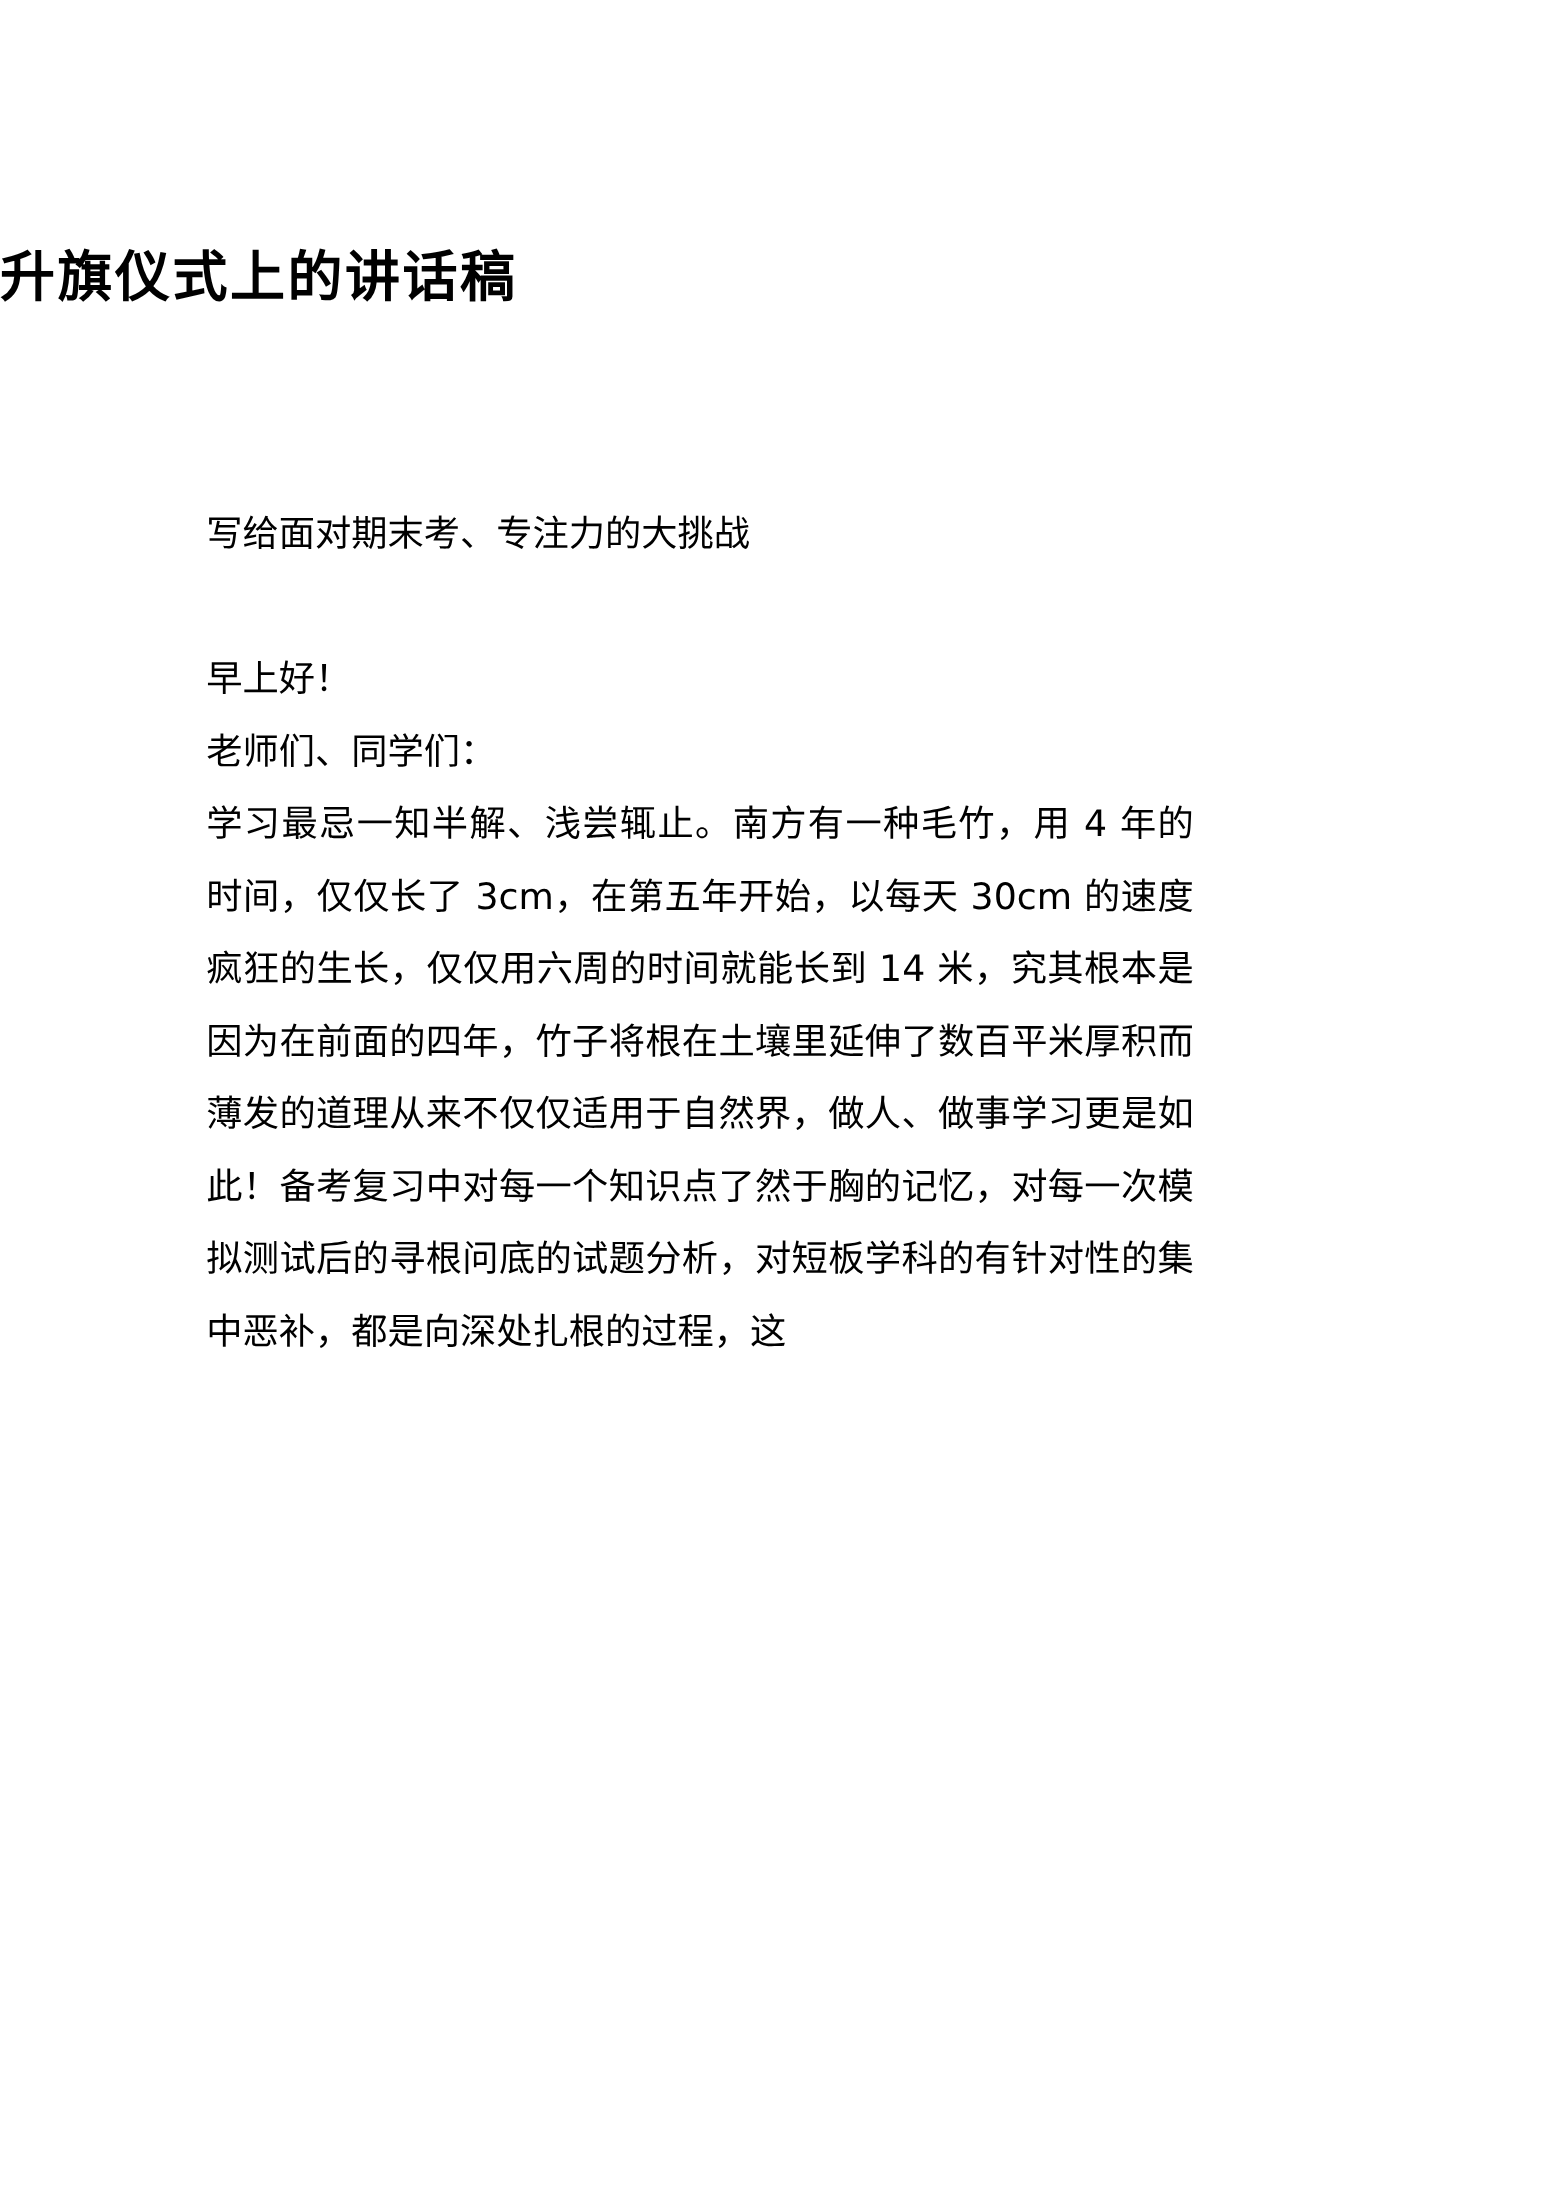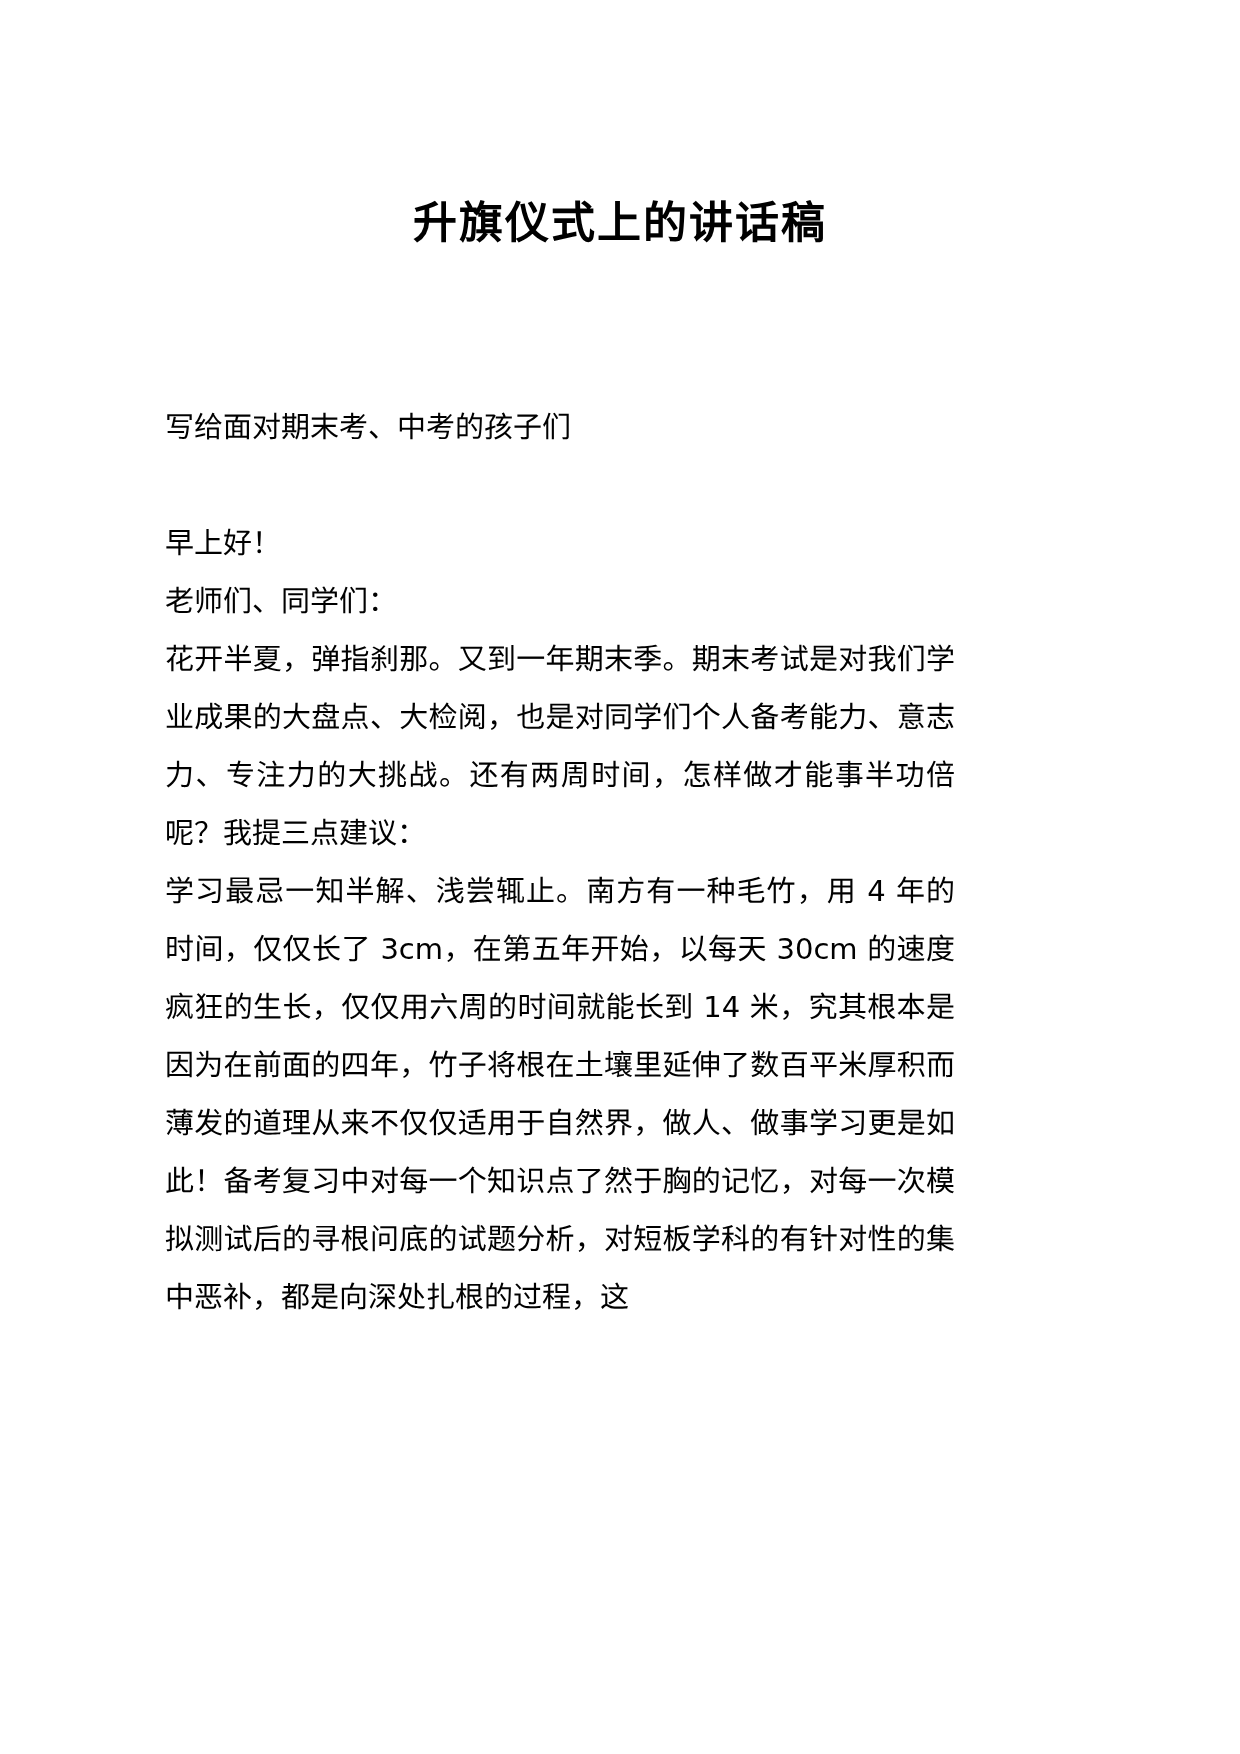--- a/index.html
+++ b/index.html
@@ -17,21 +17,21 @@
     box-sizing: border-box;
     font-family: "DejaVu Sans", "Liberation Sans", sans-serif;
     color: #000000;
     overflow: hidden;
   }
   .doc-title {
     position: absolute;
     top: 168px;
     left: 0;
     width: 100%;
-    text-align: center;
+    text-align: left;
     font-size: 44px;
     font-weight: 700;
     letter-spacing: 2px;
     line-height: 1.2;
     color: #000000;
   }
   .body-block {
     position: absolute;
     top: 398px;
     left: 165px;
@@ -51,25 +51,24 @@
 </style>
 </head>
 <body>
 
 <div class="page">
 
   <h1 class="doc-title">升旗仪式上的讲话稿</h1>
 
   <div class="body-block">
 
-    <p class="para spaced-below">写给面对期末考、中考的孩子们</p>
+    <p class="para spaced-below">写给面对期末考、专注力的大挑战</p>
 
     <p class="para">早上好！</p>
 
     <p class="para">老师们、同学们：</p>
 
-    <p class="para">花开半夏，弹指刹那。又到一年期末季。期末考试是对我们学业成果的大盘点、大检阅，也是对同学们个人备考能力、意志力、专注力的大挑战。还有两周时间，怎样做才能事半功倍呢？我提三点建议：</p>
 
 
     <p class="para">学习最忌一知半解、浅尝辄止。南方有一种毛竹，用 4 年的时间，仅仅长了 3cm，在第五年开始，以每天 30cm 的速度疯狂的生长，仅仅用六周的时间就能长到 14 米，究其根本是因为在前面的四年，竹子将根在土壤里延伸了数百平米厚积而薄发的道理从来不仅仅适用于自然界，做人、做事学习更是如此！备考复习中对每一个知识点了然于胸的记忆，对每一次模拟测试后的寻根问底的试题分析，对短板学科的有针对性的集中恶补，都是向深处扎根的过程，这</p>
 
   </div>
 </div>
 
 </body></html>

